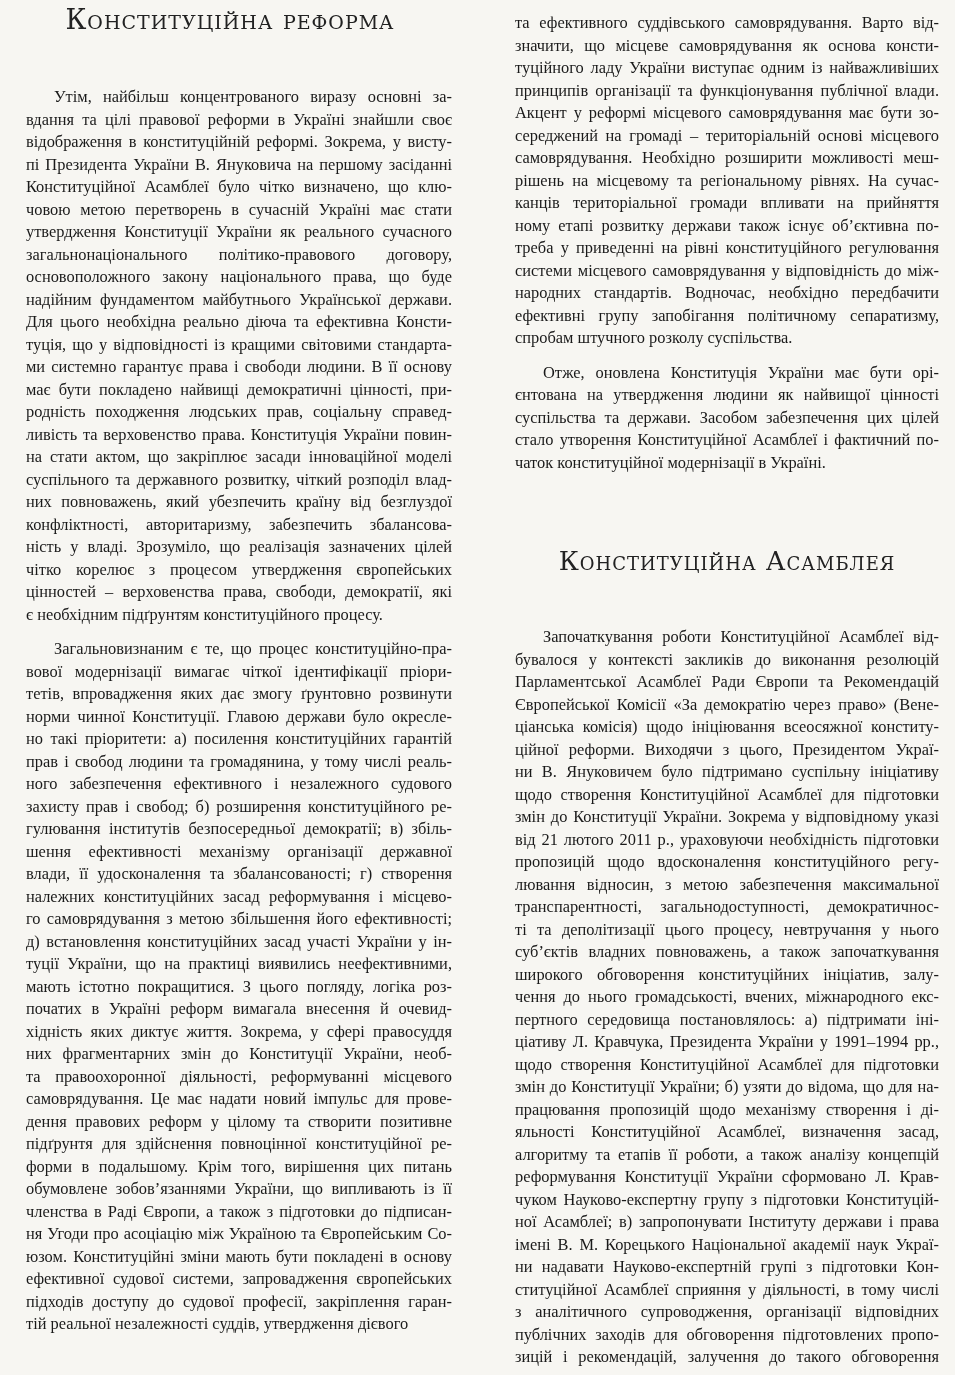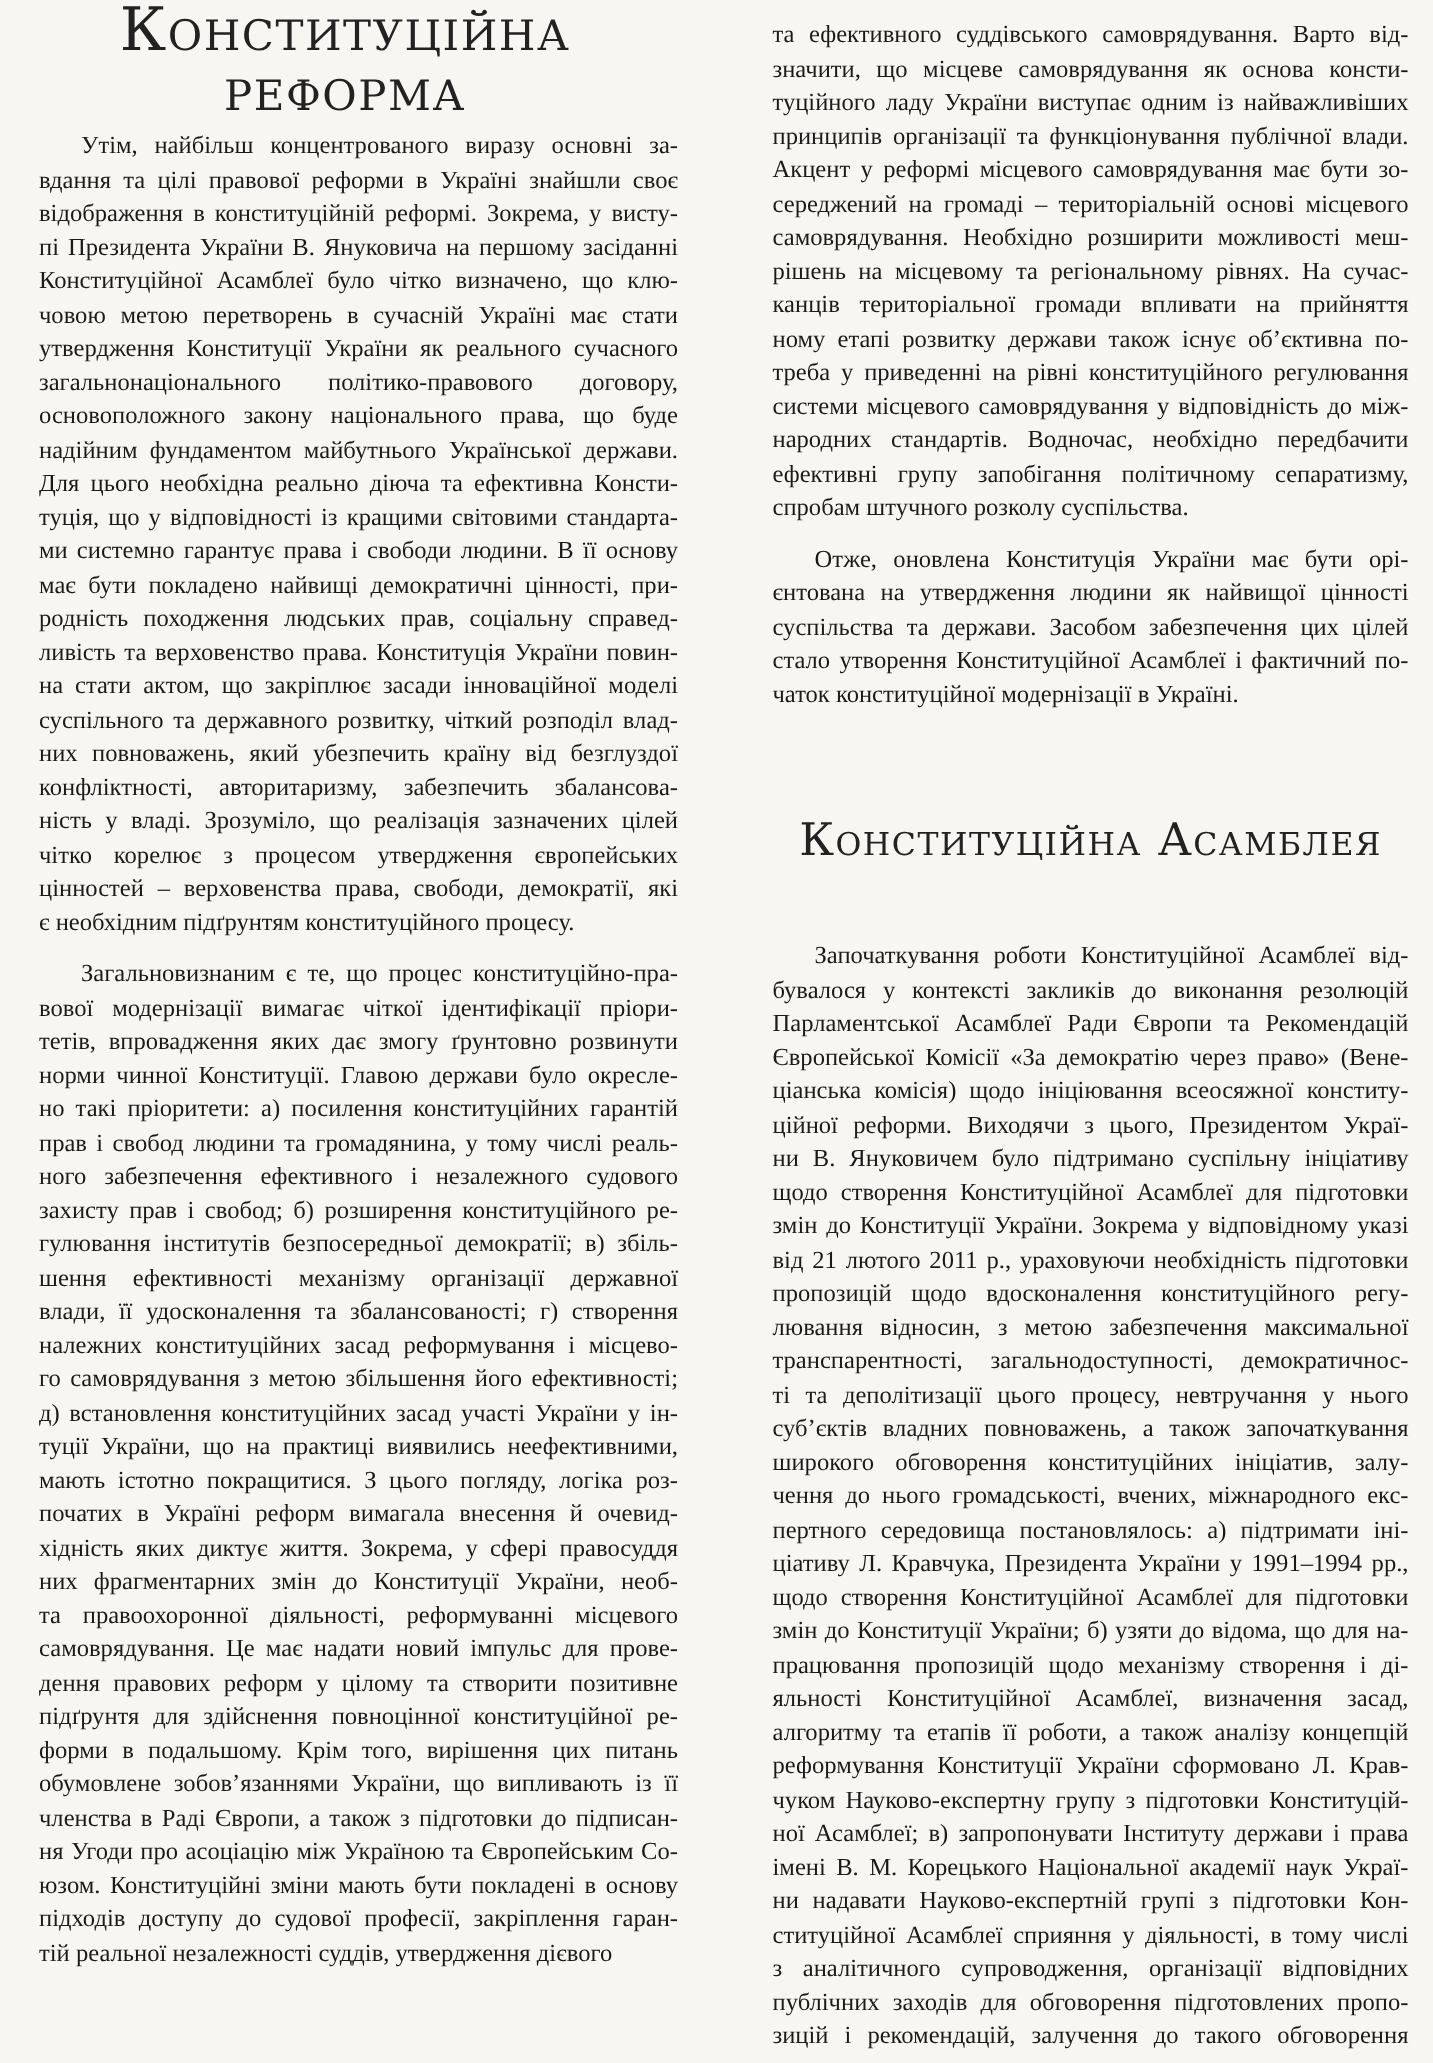--- a/index.html
+++ b/index.html
@@ -15,22 +15,22 @@
   .col-right { left: 503px; width: 448px; }
   .heading {
     font-family: "DejaVu Serif", "Liberation Serif", serif;
     font-weight: normal;
     font-variant: small-caps;
     letter-spacing: 1px;
     text-align: center;
     margin: 0;
     color: #222;
   }
-  .heading-left { font-size: 40px; height: 40px; line-height: 40px; margin-top: 0px; padding-right: 18px; }
-  .heading-right { font-size: 30px; height: 40px; line-height: 40px; }
+  .heading-left { font-size: 27px; height: 40px; line-height: 40px; margin-top: 0px; padding-right: 18px; }
+  .heading-right { font-size: 26px; height: 40px; line-height: 40px; }
   .para { margin: 12px; }
   .line {
     display: block;
     height: 22.5px;
     line-height: 22.5px;
     font-size: 16.4px;
     text-align: justify;
     text-align-last: justify;
     white-space: nowrap;
     overflow: visible;
@@ -97,20 +97,21 @@
         <span class="line">них фрагментарних змін до Конституції України, необ-</span>
         <span class="line">та правоохоронної діяльності, реформуванні місцевого</span>
         <span class="line">самоврядування. Це має надати новий імпульс для прове-</span>
         <span class="line">дення правових реформ у цілому та створити позитивне</span>
         <span class="line">підґрунтя для здійснення повноцінної конституційної ре-</span>
         <span class="line">форми в подальшому. Крім того, вирішення цих питань</span>
         <span class="line">обумовлене зобов’язаннями України, що випливають із її</span>
         <span class="line">членства в Раді Європи, а також з підготовки до підписан-</span>
         <span class="line">ня Угоди про асоціацію між Україною та Європейським Со-</span>
         <span class="line">юзом. Конституційні зміни мають бути покладені в основу</span>
+        <span class="line">ефективної судової системи, запровадження європейських</span>
         <span class="line">підходів доступу до судової професії, закріплення гаран-</span>
         <span class="line last">тій реальної незалежності суддів, утвердження дієвого</span>
       </div>
   </div>
 
   <div class="col col-right">
     <div class="para">
         <span class="line">та ефективного суддівського самоврядування. Варто від-</span>
         <span class="line">значити, що місцеве самоврядування як основа консти-</span>
         <span class="line">туційного ладу України виступає одним із найважливіших</span>

